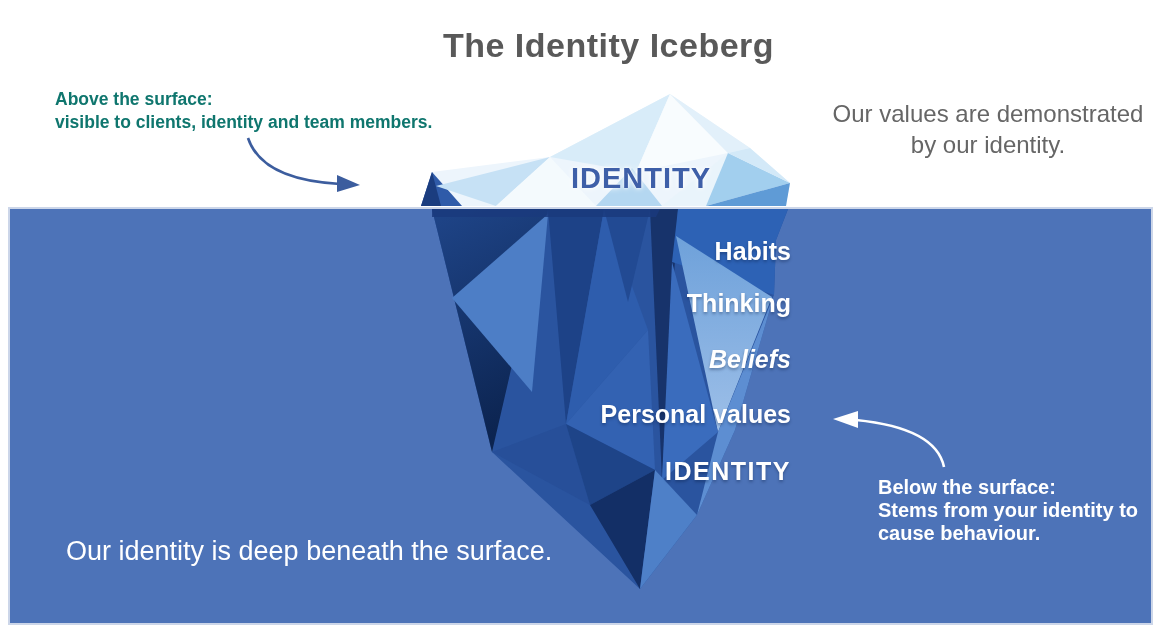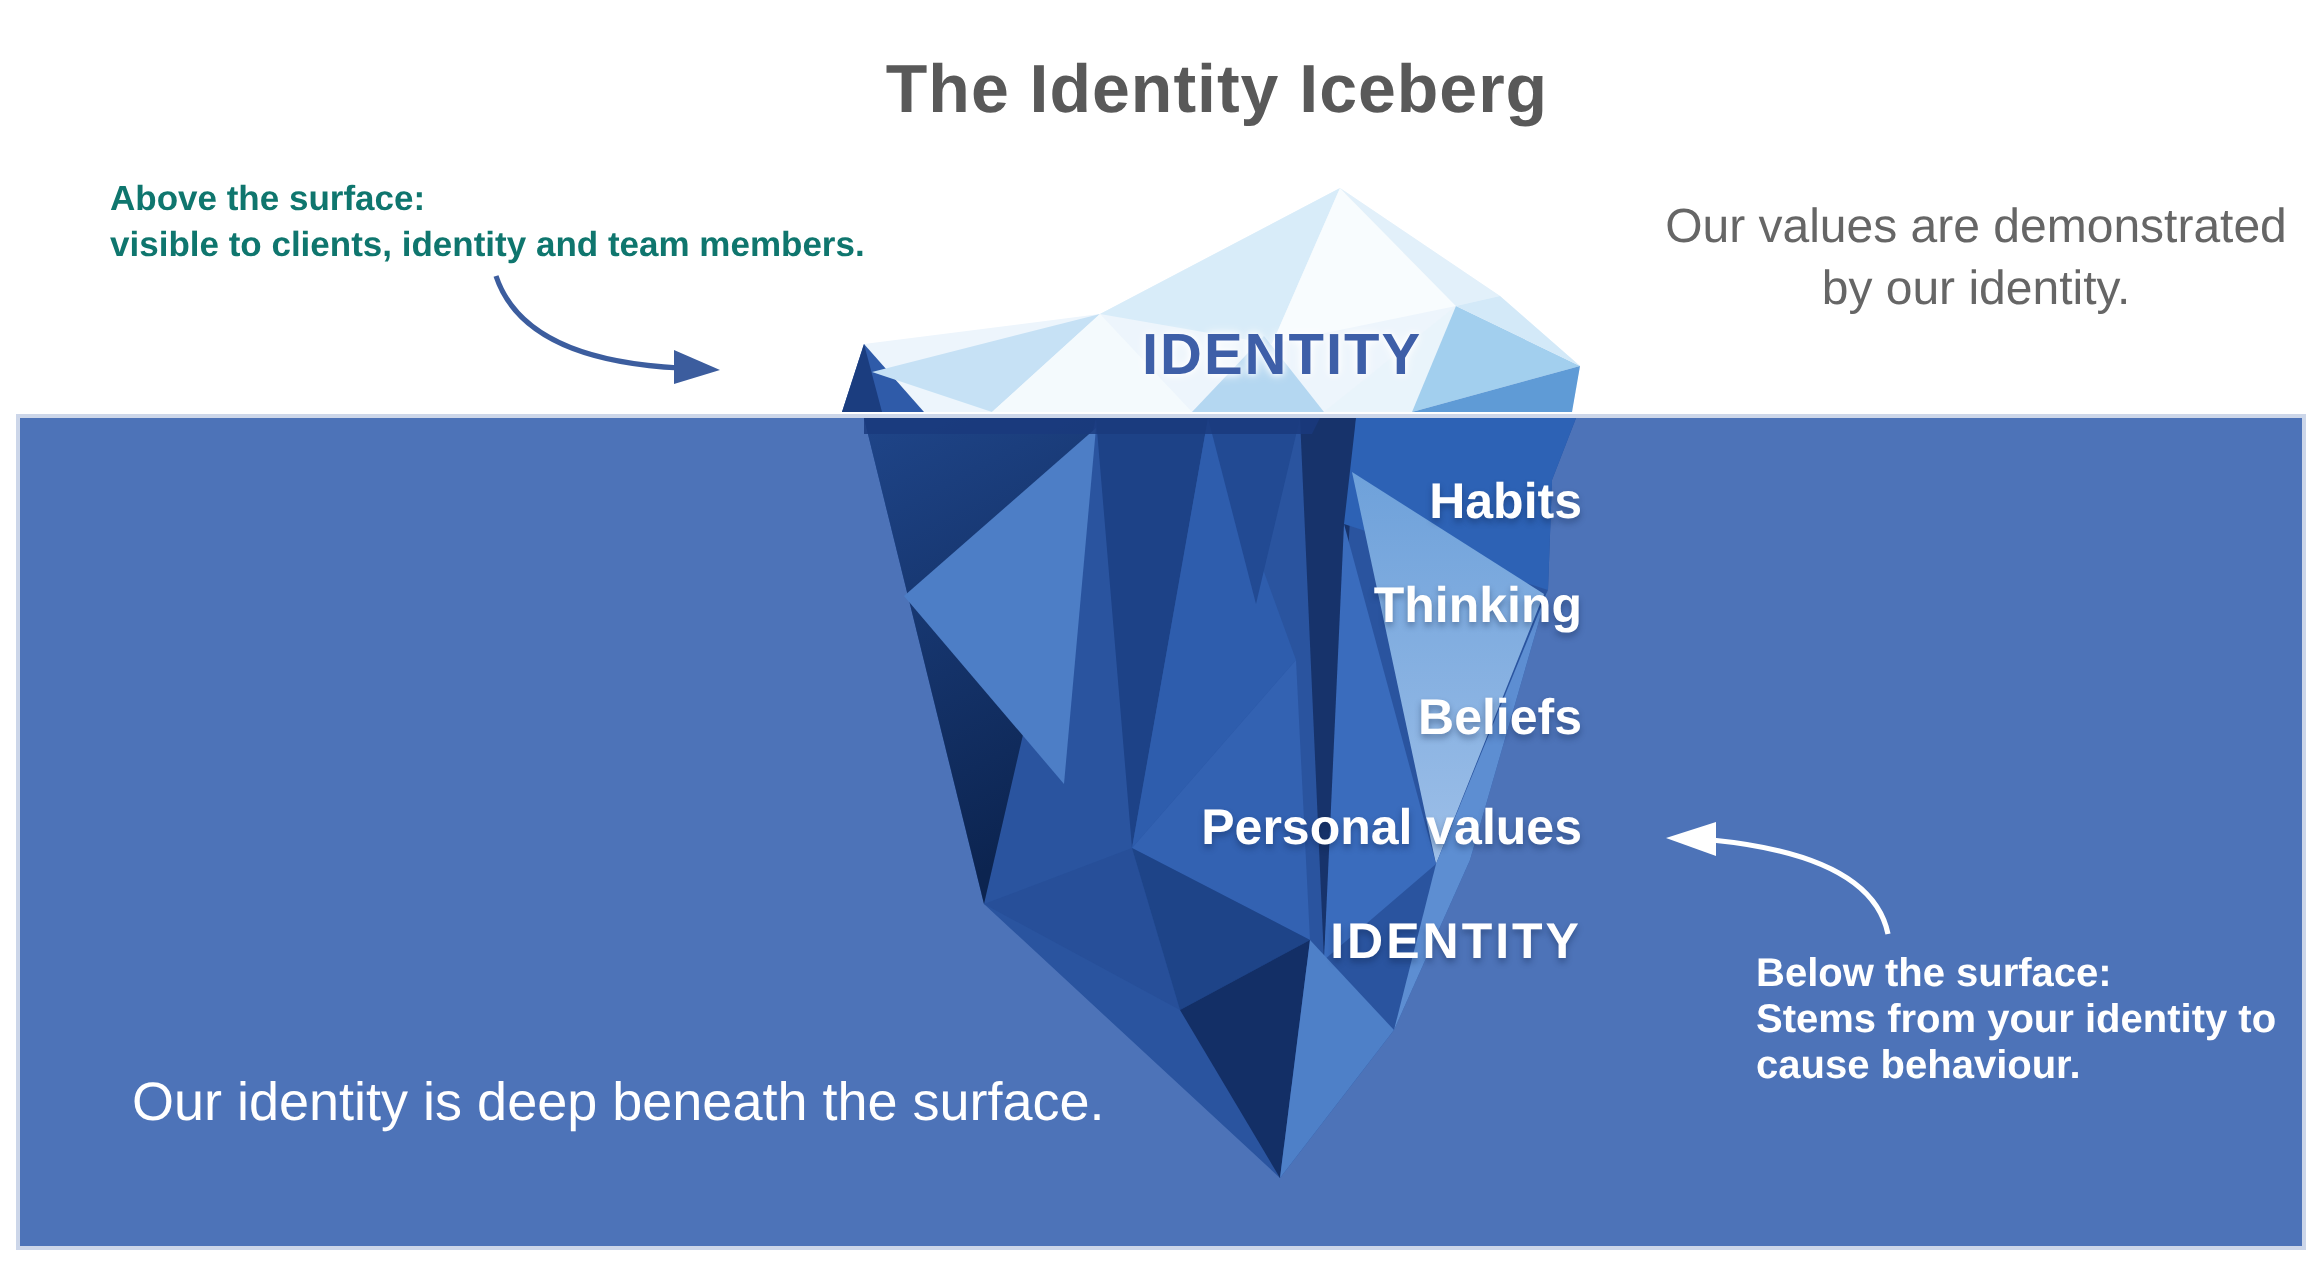--- a/index.html
+++ b/index.html
@@ -30,21 +30,21 @@
     font-size:29px;font-weight:700;color:#3e5fa8;letter-spacing:1px;
     text-shadow:0 0 6px #ffffff,0 0 3px #ffffff;
   }
   .sub-label{
     left:463px;width:300px;text-align:right;
     font-size:25px;font-weight:700;color:#ffffff;
     text-shadow:0 2px 3px rgba(10,25,60,.35);
   }
   .sub-habits{top:237px;}
   .sub-thinking{top:289px;}
-  .sub-beliefs{top:345px;}
+  .sub-beliefs{top:345px;font-style:italic;}
   .sub-personal{top:400px;}
   .sub-identity{top:457px;letter-spacing:1.5px;}
   .identity-note{
     left:38px;top:536px;width:600px;
     font-size:27px;color:#ffffff;
   }
   .below-note{
     left:850px;top:476px;width:300px;
     font-size:20px;font-weight:700;color:#ffffff;line-height:23px;
   }

